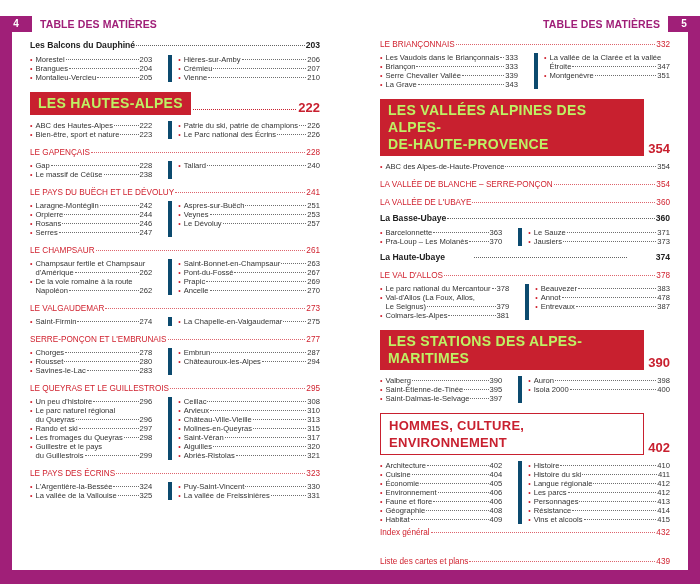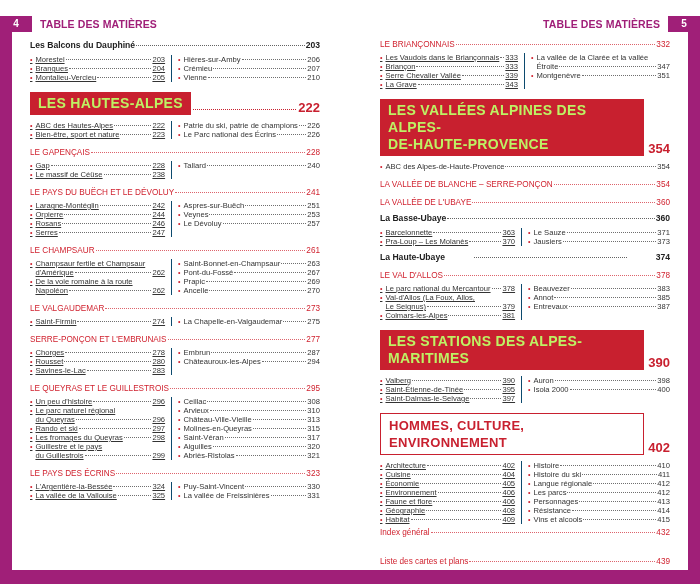--- a/index.html
+++ b/index.html
@@ -28,21 +28,21 @@
   .line .t { flex: 0 0 auto; }
   .line .d { flex: 1 1 auto; border-bottom: 1px dotted currentColor; margin: 0 1px; transform: translateY(-2px); min-width: 4px; opacity: .7; }
   .line .p { flex: 0 0 auto; }
 
   .h-bold { font-size: 8.6px; font-weight: bold; color: #222; margin-bottom: 5px; }
   .h-red { font-size: 8.2px; font-weight: normal; color: #d0222f; margin-bottom: 4px; margin-top: 9px; }
   .h-red.first { margin-top: 0; }
 
   .cols { display: flex; font-size: 7.6px; line-height: 9px; color: #333; margin-bottom: 2px; }
   .col { flex: 1 1 50%; }
-  .col.l { padding-right: 6px; border-right: 1px solid #0c4a6e; margin-right: 6px; text-decoration: underline; }
+  .col.l { padding-right: 16px; border-right: 4px solid #0c4a6e; margin-right: 6px; }
   .item { display: flex; align-items: baseline; }
   .item .b { color: #d0222f; margin-right: 3px; font-size: 7px; }
   .item .line { flex: 1; }
   .item .wrap { flex: 1; }
   .item .wrap .first { display: block; }
   .single { font-size: 7.6px; line-height: 9px; color: #333; text-align: right; }
 
   .big { display: flex; align-items: flex-end; margin: 10px 0 6px 0; }
   .big .box { background: #c8202f; color: #bef264; font-weight: bold; font-size: 14px; padding: 3px 8px; letter-spacing: 0.3px; line-height: 17px; }
   .big .box.outline { background: #fff; color: #c8202f; border: 1.5px solid #c8202f; font-size: 13px; }
@@ -746,21 +746,21 @@
               <span class="t">Beauvezer</span>
               <span class="d"></span>
               <span class="p">383</span>
             </div>
           </div>
           <div class="item">
             <span class="b">•</span>
             <div class="line ">
               <span class="t">Annot</span>
               <span class="d"></span>
-              <span class="p">385</span>
+              <span class="p">478</span>
             </div>
           </div>
           <div class="item">
             <span class="b">•</span>
             <div class="line ">
               <span class="t">Entrevaux</span>
               <span class="d"></span>
               <span class="p">387</span>
             </div>
           </div>

